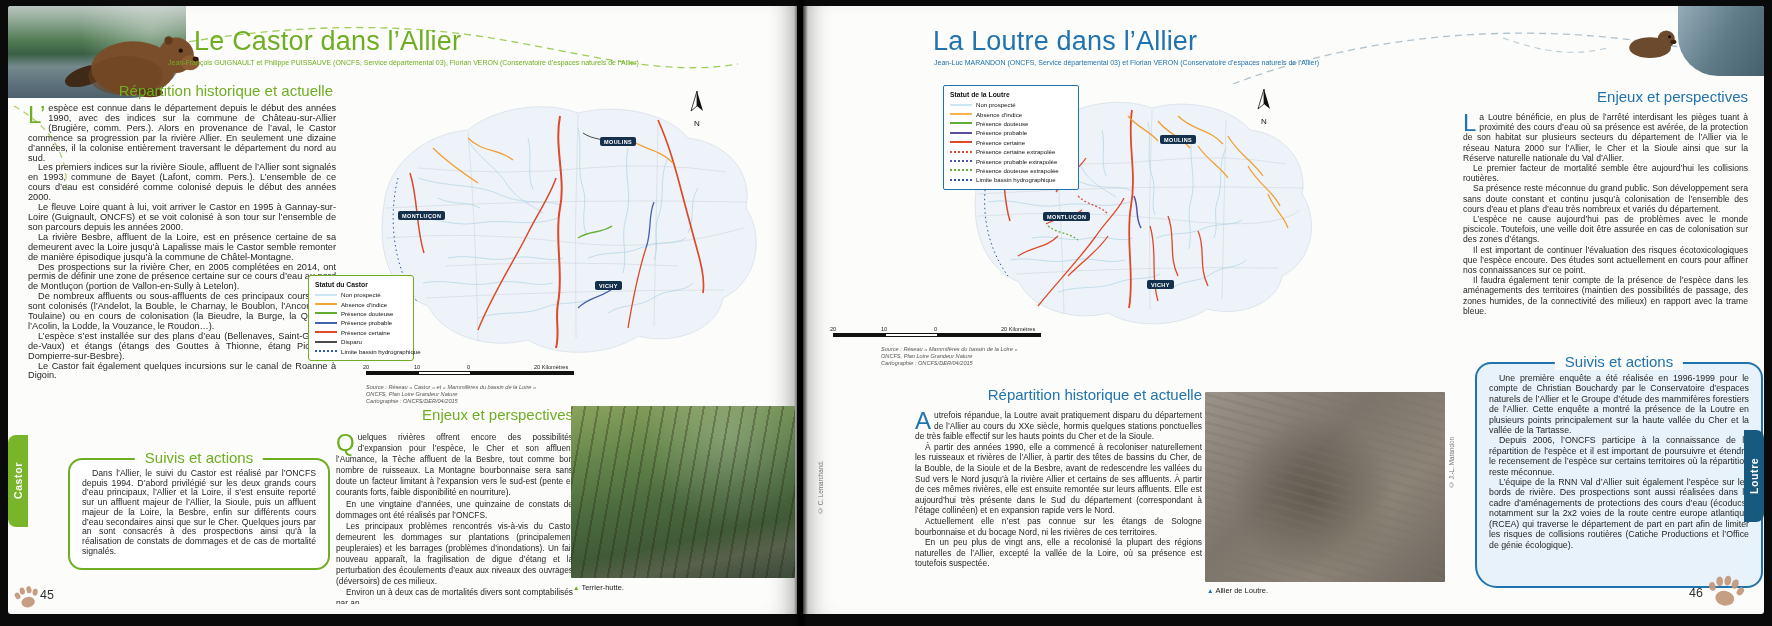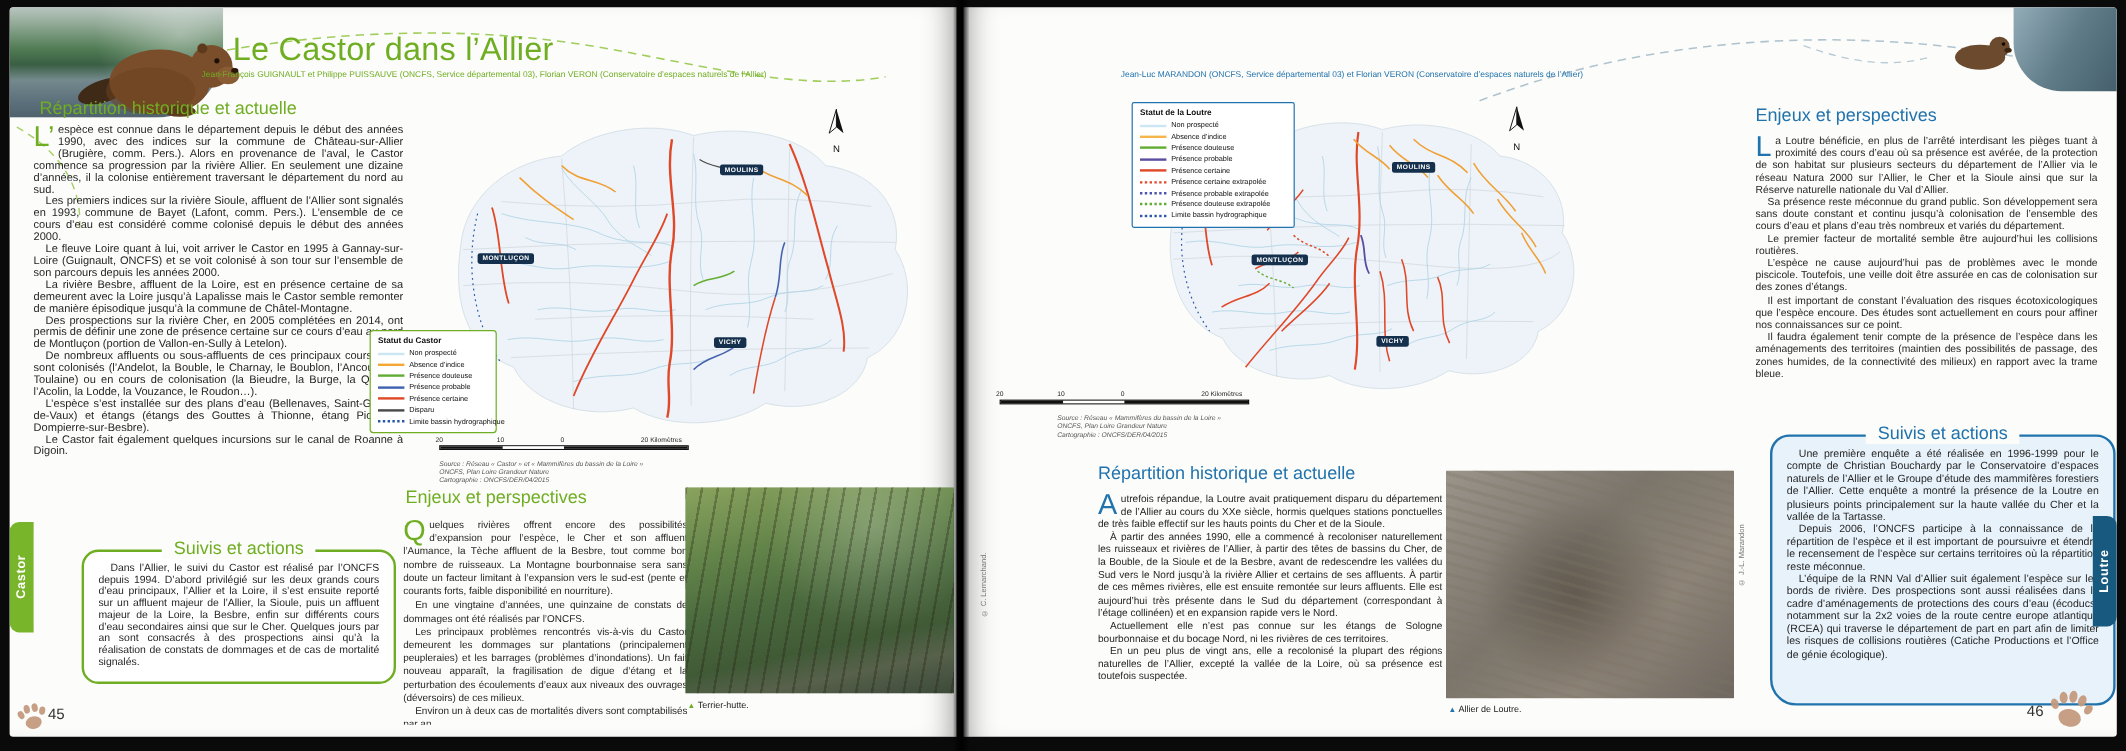--- a/index.html
+++ b/index.html
@@ -15,21 +15,21 @@
   .pg-right{left:803px; width:961px; border-radius:0 3px 3px 0; box-shadow:inset 22px 0 26px -20px rgba(0,0,0,.45);}
   .abs{position:absolute;}
   .decor{position:absolute; left:0; top:0; pointer-events:none;}
 
   .ptitle{position:absolute; font-size:27px; letter-spacing:.2px; white-space:nowrap; font-weight:400;}
   .pg-left .ptitle{color:var(--castor-accent);}
   .pg-right .ptitle{color:var(--loutre-accent);}
   .pauthors{position:absolute; font-size:7px; white-space:nowrap;}
   .pg-left .pauthors{color:var(--castor-accent);}
   .pg-right .pauthors{color:var(--loutre-accent);}
-  .h2{position:absolute; font-size:15px; text-align:left;}
+  .h2{position:absolute; font-size:15px; text-align:right;}
   .pg-left .h2{color:var(--castor-accent);}
   .pg-right .h2{color:var(--loutre-accent);}
 
   .col{position:absolute; text-align:justify; color:#262626; overflow:hidden;}
   .col p{margin:0; text-indent:10px;}
   .col p.dc{text-indent:0;}
   .colmain{font-size:9.2px; line-height:9.9px;}
   .colmidl{font-size:8.3px; line-height:11.1px;}
   .colrenj{font-size:8.6px; line-height:10.2px;}
   .colrrep{font-size:8.4px; line-height:10.6px;}
@@ -294,20 +294,21 @@
     </svg>
 
     <div class="photo photo-otter abs" style="left:875px;top:0;width:86px;height:70px;"></div>
     <svg class="abs" style="left:820px;top:16px;" width="58" height="38" viewBox="0 0 60 40">
       <ellipse cx="28" cy="27" rx="22" ry="11" fill="#6b4a2e"></ellipse>
       <circle cx="45" cy="18" r="9" fill="#6b4a2e"></circle>
       <circle cx="48.5" cy="15.5" r="1.6" fill="#120a04"></circle>
       <ellipse cx="52.5" cy="21" rx="3.2" ry="2.2" fill="#3a2412"></ellipse>
     </svg>
 
+    <div class="ptitle" style="left:130px;top:20px;">La Loutre dans l’Allier</div>
     <div class="pauthors" style="left:131px;top:53px;">Jean-Luc MARANDON (ONCFS, Service départemental 03) et Florian VERON (Conservatoire d’espaces naturels de l’Allier)</div>
 
     <svg class="abs" style="left:123px;top:68px;" width="404" height="268" viewBox="0 0 404 268">
       <path d="M50,116 C54,78 88,52 128,49 C150,30 194,22 226,34 C262,24 306,34 324,56 C360,60 382,90 376,120 C394,147 386,188 356,202 C352,228 317,244 281,235 C254,253 209,255 182,239 C147,248 106,235 93,208 C62,196 45,162 50,116 Z" fill="#edf3f8" stroke="#ccd9e2" stroke-width="0.6"></path>
       <g fill="none" stroke="#c9d1d6" stroke-width="0.5">
         <path d="M52,142 Q150,135 250,146 T374,136"></path>
         <path d="M128,52 Q136,140 138,240"></path>
         <path d="M226,36 Q222,135 224,236"></path>
         <path d="M300,46 Q298,135 296,225"></path>
         <path d="M52,120 Q210,110 378,114"></path>
@@ -421,24 +422,24 @@
     </div>
     <div class="source" style="left:78px;top:340px;">
       <div>Source : Réseau « Mammifères du bassin de la Loire »</div>
       <div>ONCFS, Plan Loire Grandeur Nature</div>
       <div>Cartographie : ONCFS/DER/04/2015</div>
     </div>
 
     <div class="h2" style="left:660px;top:82px;width:285px;">Enjeux et perspectives</div>
     <div class="col colrenj" style="left:660px;top:106px;width:285px;height:244px;">
       <p class="dc">La Loutre bénéficie, en plus de l’arrêté interdisant les pièges tuant à proximité des cours d’eau où sa présence est avérée, de la protection de son habitat sur plusieurs secteurs du département de l’Allier via le réseau Natura 2000 sur l’Allier, le Cher et la Sioule ainsi que sur la Réserve naturelle nationale du Val d’Allier.</p>
+      <p>Le premier facteur de mortalité semble être aujourd’hui les collisions routières.</p>
       <p>Sa présence reste méconnue du grand public. Son développement sera sans doute constant et continu jusqu’à colonisation de l’ensemble des cours d’eau et plans d’eau très nombreux et variés du département.</p>
-      <p>Le premier facteur de mortalité semble être aujourd’hui les collisions routières.</p>
       <p>L’espèce ne cause aujourd’hui pas de problèmes avec le monde piscicole. Toutefois, une veille doit être assurée en cas de colonisation sur des zones d’étangs.</p>
-      <p>Il est important de constant l’évaluation des risques écotoxicologiques que l’espèce encoure. Des études sont actuellement en cours pour affiner nos connaissances sur ce point.</p>
+      <p>Il est important de continuer l’évaluation des risques écotoxicologiques que l’espèce encoure. Des études sont actuellement en cours pour affiner nos connaissances sur ce point.</p>
       <p>Il faudra également tenir compte de la présence de l’espèce dans les aménagements des territoires (maintien des possibilités de passage, des zones humides, de la connectivité des milieux) en rapport avec la trame bleue.</p>
     </div>
 
     <div class="h2" style="left:112px;top:380px;width:287px;">Répartition historique et actuelle</div>
     <div class="col colrrep" style="left:112px;top:404px;width:287px;height:204px;">
       <p class="dc">Autrefois répandue, la Loutre avait pratiquement disparu du département de l’Allier au cours du XXe siècle, hormis quelques stations ponctuelles de très faible effectif sur les hauts points du Cher et de la Sioule.</p>
       <p>À partir des années 1990, elle a commencé à recoloniser naturellement les ruisseaux et rivières de l’Allier, à partir des têtes de bassins du Cher, de la Bouble, de la Sioule et de la Besbre, avant de redescendre les vallées du Sud vers le Nord jusqu’à la rivière Allier et certains de ses affluents. À partir de ces mêmes rivières, elle est ensuite remontée sur leurs affluents. Elle est aujourd’hui très présente dans le Sud du département (correspondant à l’étage collinéen) et en expansion rapide vers le Nord.</p>
       <p>Actuellement elle n’est pas connue sur les étangs de Sologne bourbonnaise et du bocage Nord, ni les rivières de ces territoires.</p>
       <p>En un peu plus de vingt ans, elle a recolonisé la plupart des régions naturelles de l’Allier, excepté la vallée de la Loire, où sa présence est toutefois suspectée.</p>
     </div>

